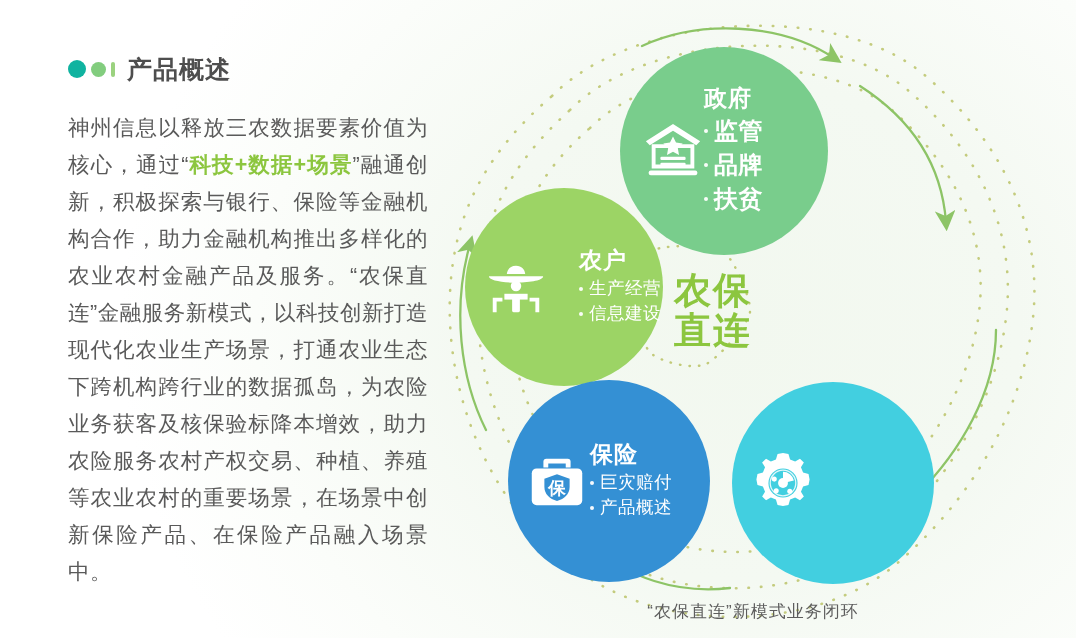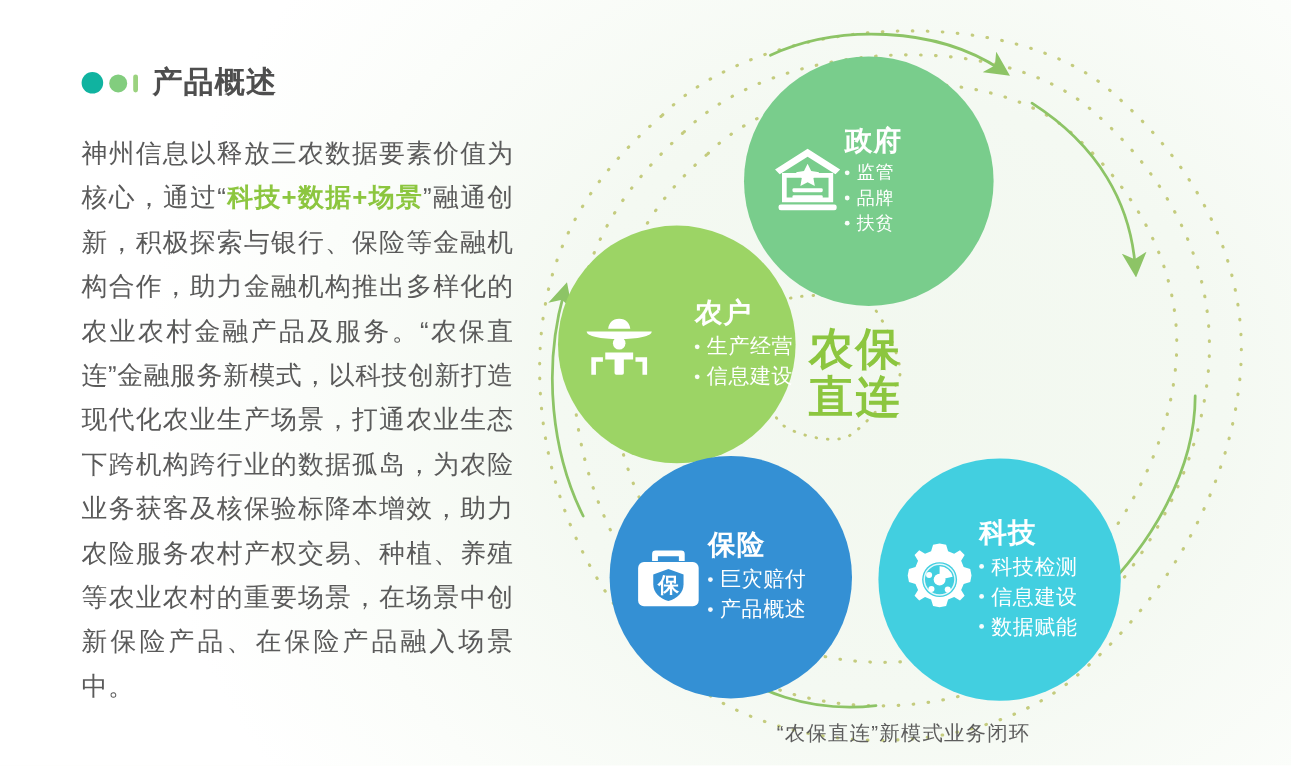--- a/index.html
+++ b/index.html
@@ -56,21 +56,21 @@
     white-space:nowrap;display:flex;align-items:center;
   }
   .node .li::before{
     content:"";width:4px;height:4px;border-radius:50%;
     background:#ffffff;margin-right:6px;flex:0 0 auto;opacity:.95;
   }
 
   
   #n-gov{left:190px;top:47px;width:208px;height:208px;background:#79cd8c;padding-left:22px;}
   #n-gov .nm{font-size:23px;}
-  #n-gov .li{font-size:15px;}
+  #n-gov .li{font-size:24px;font-weight:bold;}
 
   #n-bank{left:375px;top:188px;width:198px;height:198px;background:#0ab5ad;padding-left:22px;}
   #n-bank .nm{font-size:23px;}
   #n-bank .li{font-size:17.5px;}
 
   #n-farm{left:35px;top:188px;width:198px;height:198px;background:#9cd465;padding-left:20px;gap:32px;}
   #n-farm .nm{font-size:23px;}
   #n-farm .li{font-size:17.5px;}
 
   #n-ins{left:78px;top:380px;width:202px;height:202px;background:#3490d4;padding-left:16px;}
@@ -209,26 +209,20 @@
                    -1.1 -5.6 1.1 -5.6 5.6 -1.7 2.2 -5.2 -3 -5 4 -4 5 3 5.2 -2.2 1.7 -5.6 Z" fill="#ffffff"></path>
           <circle cx="34" cy="34" r="15" fill="#42cfe0"></circle>
           <circle cx="34" cy="34" r="13.2" fill="none" stroke="#ffffff" stroke-width="1.3" opacity=".85"></circle>
           <path d="M34 22.5 a11.5 11.5 0 0 1 11.2 9 l-9.6 2.2 a2 2 0 0 0 -1.6 -1.6 Z" fill="#ffffff"></path>
           <circle cx="34" cy="34" r="5.1" fill="#ffffff"></circle>
           <circle cx="25" cy="30" r="2.6" fill="#ffffff"></circle>
           <circle cx="27" cy="42" r="2.6" fill="#ffffff"></circle>
           <circle cx="41" cy="42.5" r="2.6" fill="#ffffff"></circle>
         </svg>
       </div>
-      <div class="txt">
-        <div class="nm">科技</div>
-        <div class="li">科技检测</div>
-        <div class="li">信息建设</div>
-        <div class="li">数据赋能</div>
-      </div>
     </div>
 
     <div id="center">
       <div class="cl">农保</div>
       <div class="cl">直连</div>
     </div>
 
     <div id="caption">“农保直连”新模式业务闭环</div>
   </div>
 </div>

